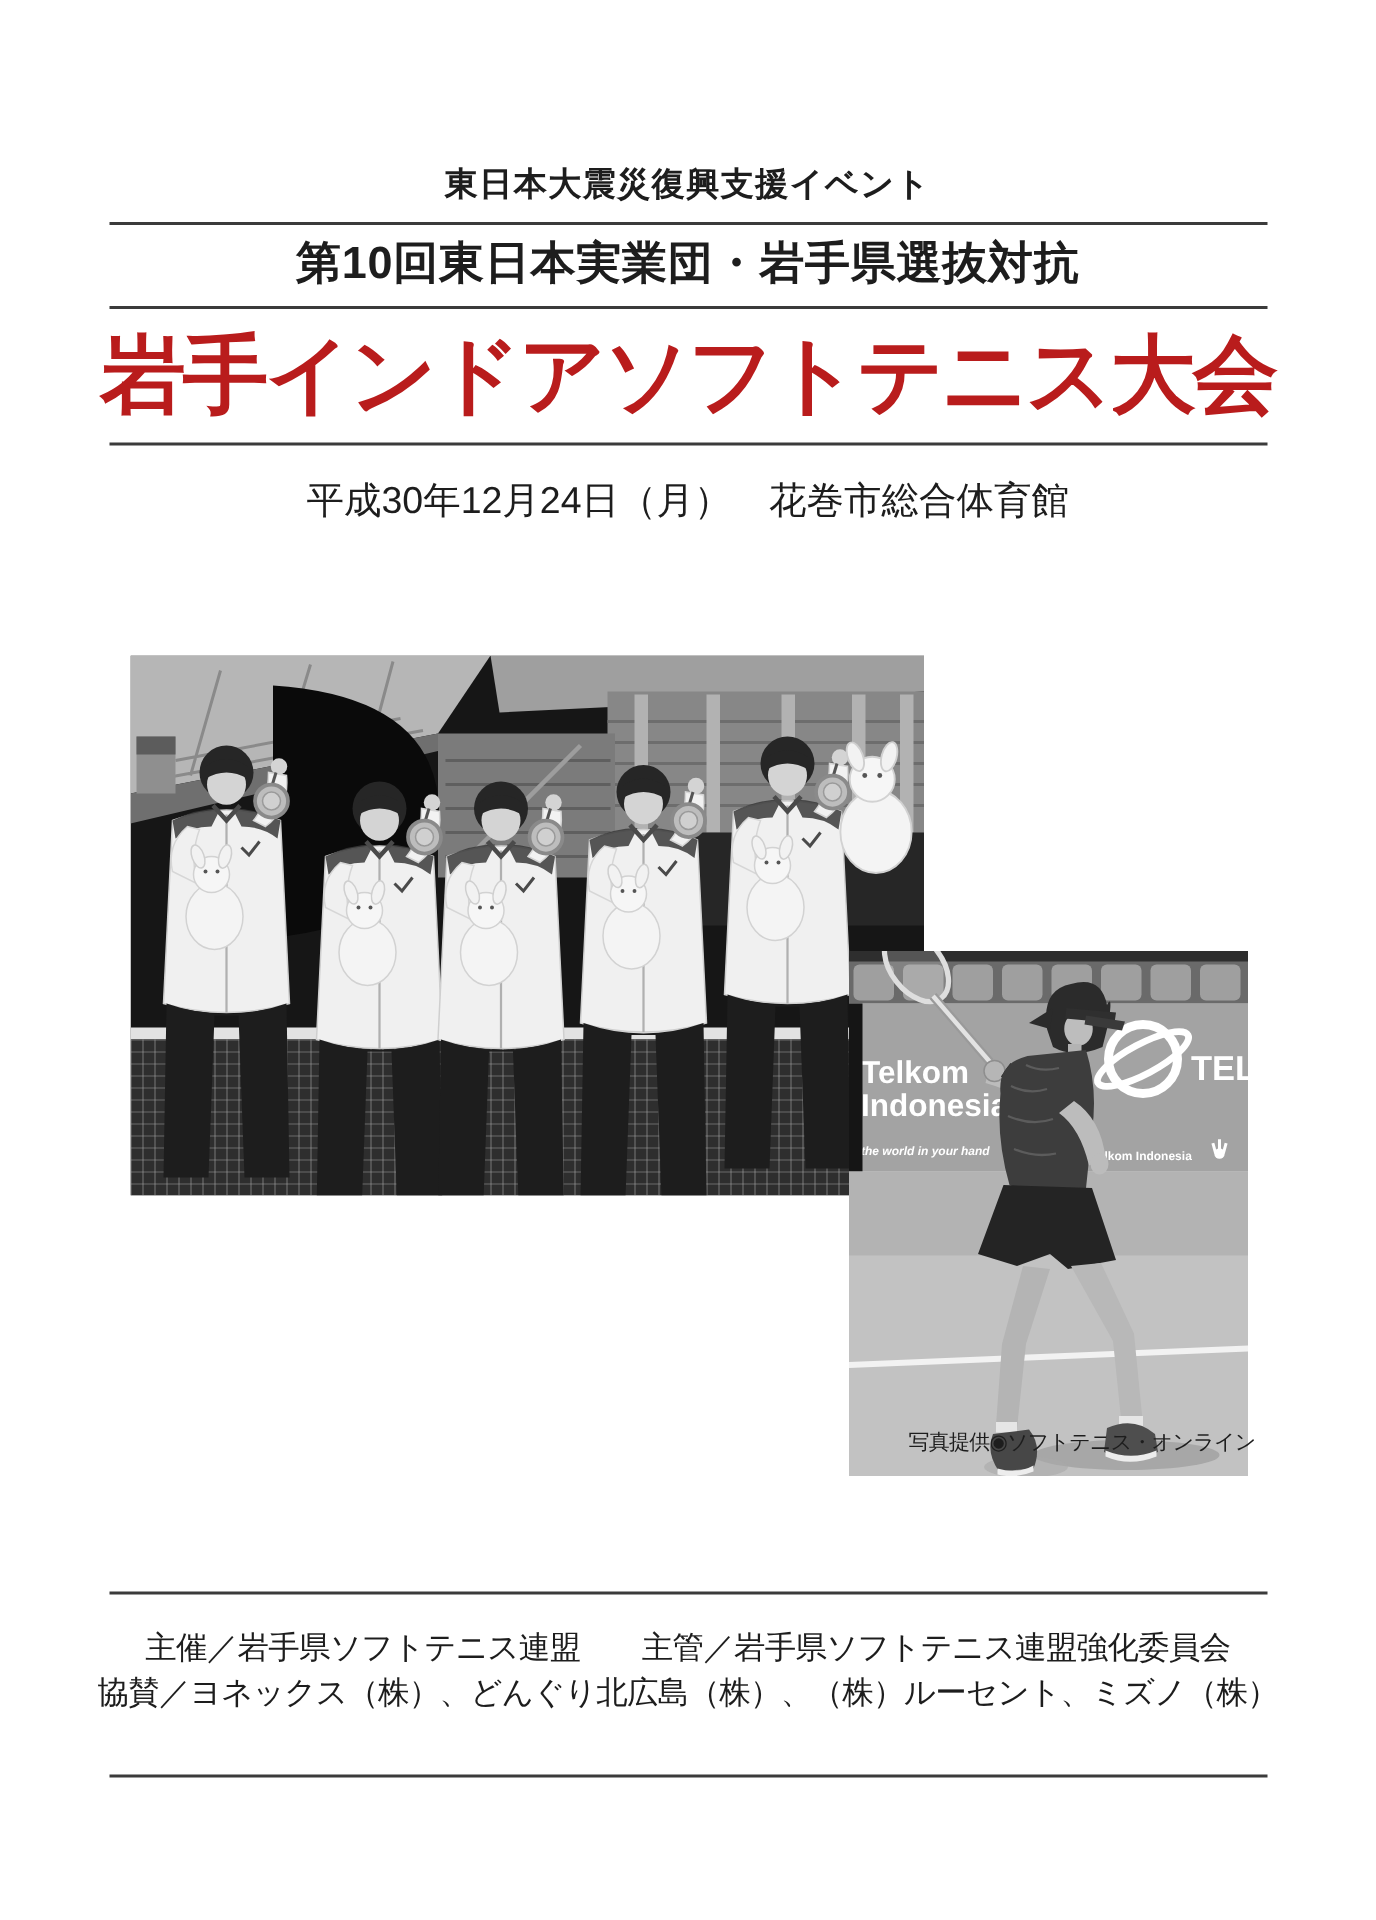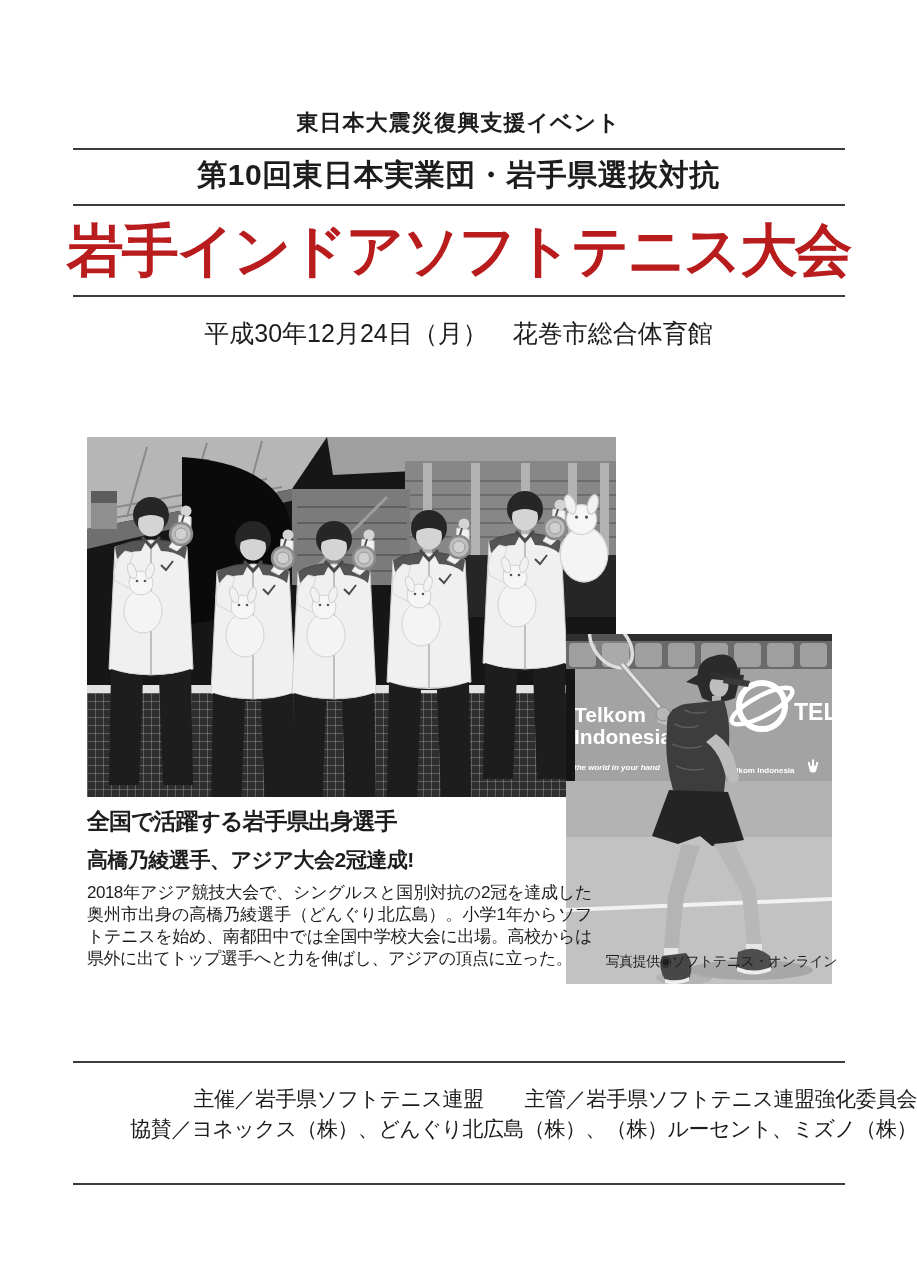--- a/index.html
+++ b/index.html
@@ -21,21 +21,21 @@
         font-size:25px;font-weight:500;}
   .photo{position:absolute;margin:0;padding:0;overflow:hidden;background:#bfbfbf;}
   .photo svg{display:block;}
   .photo-team{left:87px;top:437px;width:529px;height:360px;z-index:1;}
   .photo-player{left:566px;top:598px;width:266px;height:350px;z-index:2;margin-top:36px;}
   .feature{position:absolute;left:87px;top:806px;width:505px;z-index:3;}
   .feature h2{margin:0;font-size:23px;font-weight:700;letter-spacing:-1px;}
   .feature h3{margin:9px 0 0;font-size:21px;font-weight:700;letter-spacing:-0.5px;}
   .feature p{margin:8px 0 0;font-size:17px;line-height:1.3;letter-spacing:-0.5px;text-align:justify;}
   .credit{position:absolute;right:80px;top:953px;font-size:14px;letter-spacing:-0.5px;z-index:3;}
-  .footer{position:absolute;left:0;right:0;top:1084px;text-align:right;
+  .footer{position:absolute;left:0;right:0;top:1084px;text-align:center;
           font-size:21px;line-height:29.5px;font-weight:500;letter-spacing:-0.5px;}
   .banner-brand{font-family:"Liberation Sans",sans-serif;font-weight:bold;fill:#ffffff;}
   .banner-small{font-family:"Liberation Sans",sans-serif;fill:#ffffff;}
 </style>
 </head>
 <body>
 
 <div class="poster">
 
   <div class="tagline">東日本大震災復興支援イベント</div>
@@ -186,25 +186,20 @@
         <rect x="180" y="310" width="16" height="7" fill="#e6e6e6"></rect>
         <rect x="98" y="314" width="14" height="7" fill="#e6e6e6"></rect>
         <path d="M172,318 Q190,310 204,322 L206,334 Q186,342 170,334 Z" fill="#4e4e4e"></path>
         <path d="M171,333 Q188,340 205,333 L205,337 Q187,344 171,337 Z" fill="#ededed"></path>
         <path d="M96,322 L120,319 Q129,330 123,345 L100,347 Q91,334 96,322 Z" fill="#474747"></path>
         <path d="M99,345 Q112,349 123,343 L123,347 Q111,352 99,349 Z" fill="#ededed"></path>
       </g>
     </svg>
   </figure>
 
-  <div class="feature">
-    <h2>全国で活躍する岩手県出身選手</h2>
-    <h3>高橋乃綾選手、アジア大会2冠達成!</h3>
-    <p>2018年アジア競技大会で、シングルスと国別対抗の2冠を達成した奥州市出身の高橋乃綾選手（どんぐり北広島）。小学1年からソフトテニスを始め、南都田中では全国中学校大会に出場。高校からは県外に出てトップ選手へと力を伸ばし、アジアの頂点に立った。</p>
-  </div>
 
   <div class="credit">写真提供◉ソフトテニス・オンライン</div>
 
   <div class="rule rule-4"></div>
   <div class="footer">
     <div>主催／岩手県ソフトテニス連盟　　主管／岩手県ソフトテニス連盟強化委員会</div>
     <div>協賛／ヨネックス（株）、どんぐり北広島（株）、（株）ルーセント、ミズノ（株）</div>
   </div>
   <div class="rule rule-5"></div>
 

